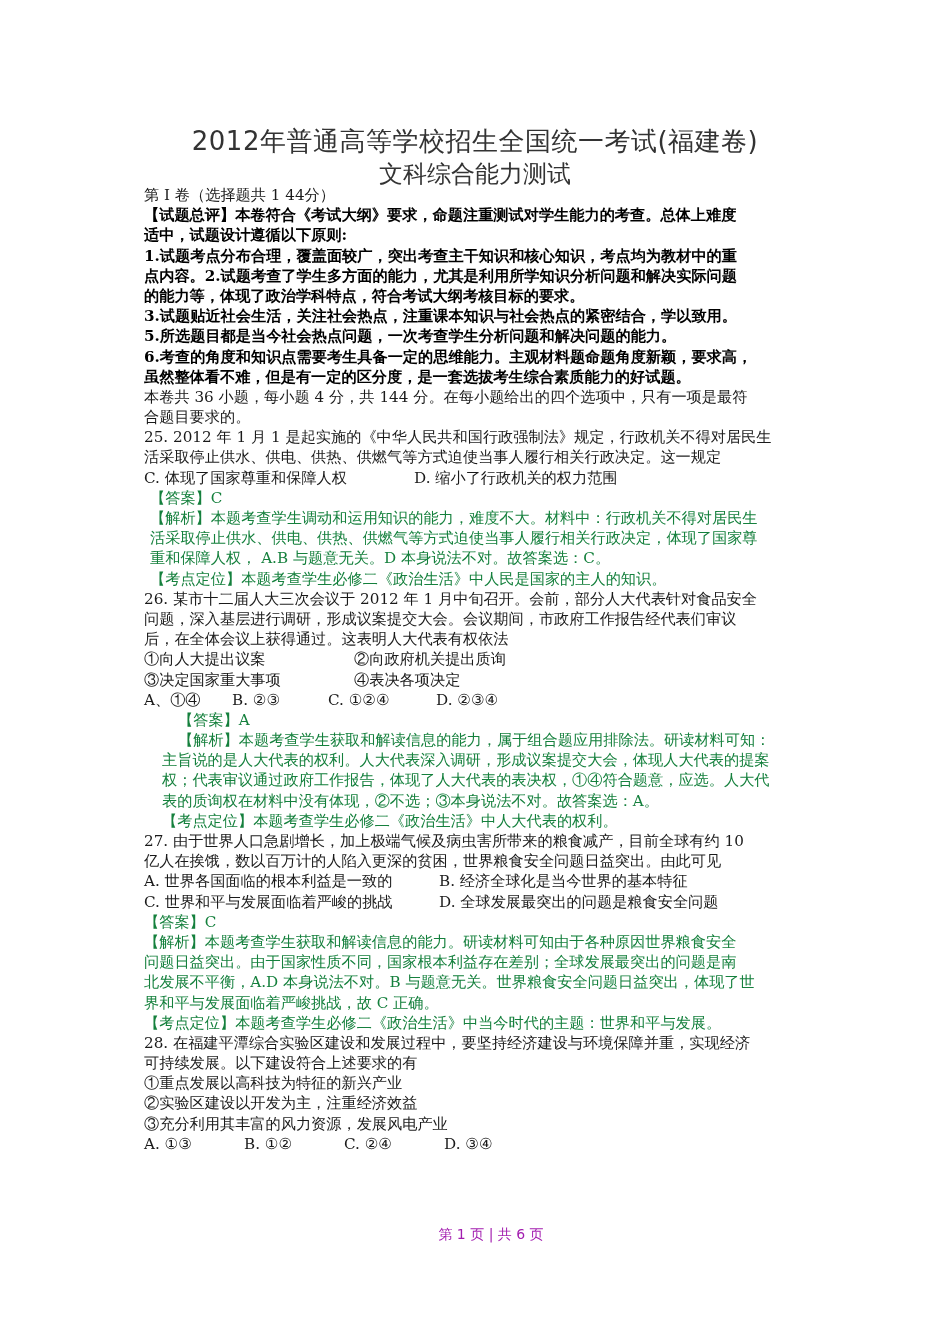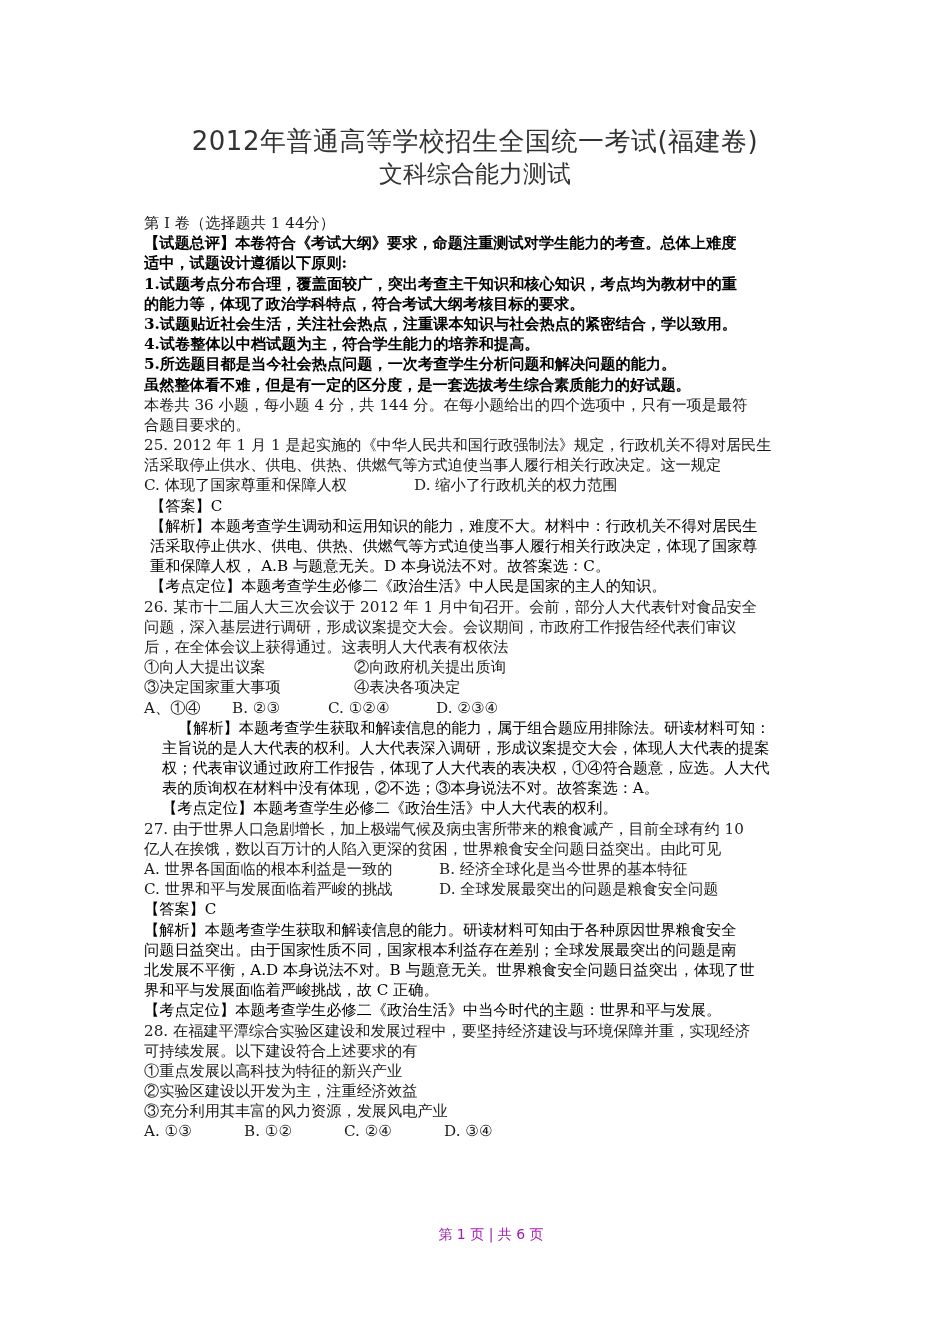--- a/index.html
+++ b/index.html
@@ -1,48 +1,49 @@
 <!DOCTYPE html>
 <html><head>
   <meta charset="utf-8">
   <style>
     html, body { margin: 0; padding: 0; background: #ffffff; }
     body { width: 950px; height: 1344px; position: relative; overflow: hidden; font-family: "DejaVu Serif", "Liberation Serif", serif; }
     .page { position: absolute; left: 0; top: 0; width: 950px; height: 1288px; background: #fff; border-radius: 6px; }
     .title { position: absolute; left: 0; width: 950px; text-align: center; color: #333; font-family: "DejaVu Sans", "Liberation Sans", sans-serif; }
     .title1 { top: 124px; font-size: 26px; letter-spacing: 0.5px; }
     .title2 { top: 158px; font-size: 24px; }
-    .content { position: absolute; left: 144px; top: 185px; width: 680px; font-size: 15.2px; line-height: 20.2px; color: #1a1a1a; margin-top: 28px; }
+    .content { position: absolute; left: 144px; top: 185px; width: 680px; font-size: 15.2px; line-height: 20.2px; color: #1a1a1a; }
     .line { white-space: nowrap; height: 20.2px; }
     .red { color: #000000; font-weight: bold; }
-    .red2 { color: #000000; }
+    .red2 { color: #15803d; }
     .indent1 { padding-left: 6px; }
     .indent2 { padding-left: 34px; }
     .indent3 { padding-left: 18px; }
     .opt { display: inline-block; }
     .footer { position: absolute; top: 1226px; left: 16px; width: 950px; text-align: center; font-size: 14px; color: #a21caf; font-family: "DejaVu Sans", "Liberation Sans", sans-serif; }
   </style>
 </head>
 <body>
 
 <div class="page">
   <div class="title title1">2012年普通高等学校招生全国统一考试(福建卷)</div>
   <div class="title title2">文科综合能力测试</div>
 
   <div class="content">
     <div class="line">第 I 卷（选择题共 1 44分）</div>
 
     <div>
       <div class="line red">【试题总评】本卷符合《考试大纲》要求，命题注重测试对学生能力的考查。总体上难度</div>
       <div class="line red">适中，试题设计遵循以下原则:</div>
       <div class="line red">1.试题考点分布合理，覆盖面较广，突出考查主干知识和核心知识，考点均为教材中的重</div>
+      <div class="line red">点内容。2.试题考查了学生多方面的能力，尤其是利用所学知识分析问题和解决实际问题</div>
       <div class="line red">的能力等，体现了政治学科特点，符合考试大纲考核目标的要求。</div>
       <div class="line red">3.试题贴近社会生活，关注社会热点，注重课本知识与社会热点的紧密结合，学以致用。</div>
-      <div class="line red">4.试卷整体以中档试题为主，符合学生能力的培养和提高。</div>
       <div class="line red">5.所选题目都是当今社会热点问题，一次考查学生分析问题和解决问题的能力。</div>
+      <div class="line red">6.考查的角度和知识点需要考生具备一定的思维能力。主观材料题命题角度新颖，要求高，</div>
       <div class="line red">虽然整体看不难，但是有一定的区分度，是一套选拔考生综合素质能力的好试题。</div>
     </div>
 
     <div class="line">本卷共 36 小题，每小题 4 分，共 144 分。在每小题给出的四个选项中，只有一项是最符</div>
     <div class="line">合题目要求的。</div>
 
     <div>
       <div class="line">25. 2012 年 1 月 1 是起实施的《中华人民共和国行政强制法》规定，行政机关不得对居民生</div>
       <div class="line">活采取停止供水、供电、供热、供燃气等方式迫使当事人履行相关行政决定。这一规定</div>
       <div class="line">
@@ -61,20 +62,21 @@
       <div class="line">后，在全体会议上获得通过。这表明人大代表有权依法</div>
       <div class="line">
         <span class="opt" style="width:210px">①向人大提出议案</span><span class="opt">②向政府机关提出质询</span>
       </div>
       <div class="line">
         <span class="opt" style="width:210px">③决定国家重大事项</span><span class="opt">④表决各项决定</span>
       </div>
       <div class="line">
         <span class="opt" style="width:88px">A、①④</span><span class="opt" style="width:96px">B. ②③</span><span class="opt" style="width:108px">C. ①②④</span><span class="opt">D. ②③④</span>
       </div>
+      <div class="line red2 indent2">【答案】A</div>
       <div class="line red2 indent2">【解析】本题考查学生获取和解读信息的能力，属于组合题应用排除法。研读材料可知：</div>
       <div class="line red2 indent3">主旨说的是人大代表的权利。人大代表深入调研，形成议案提交大会，体现人大代表的提案</div>
       <div class="line red2 indent3">权；代表审议通过政府工作报告，体现了人大代表的表决权，①④符合题意，应选。人大代</div>
       <div class="line red2 indent3">表的质询权在材料中没有体现，②不选；③本身说法不对。故答案选：A。</div>
       <div class="line red2 indent3">【考点定位】本题考查学生必修二《政治生活》中人大代表的权利。</div>
     </div>
 
     <div>
       <div class="line">27. 由于世界人口急剧增长，加上极端气候及病虫害所带来的粮食减产，目前全球有约 10</div>
       <div class="line">亿人在挨饿，数以百万计的人陷入更深的贫困，世界粮食安全问题日益突出。由此可见</div>

